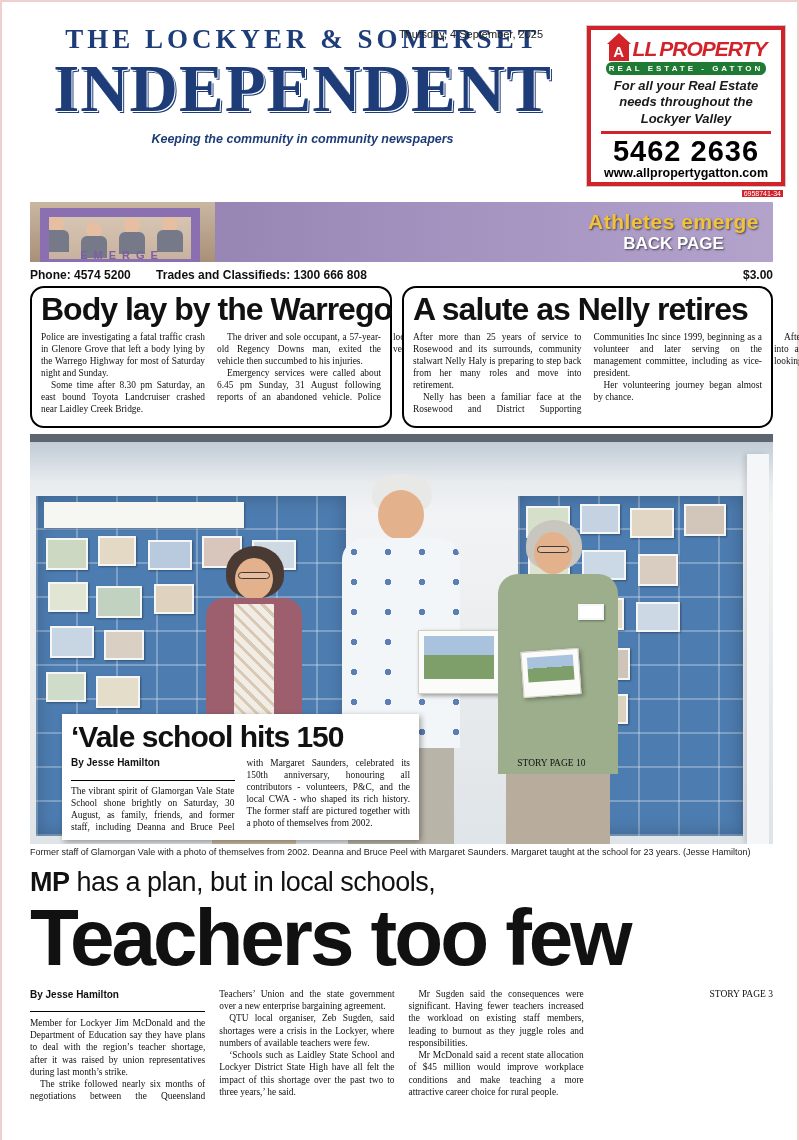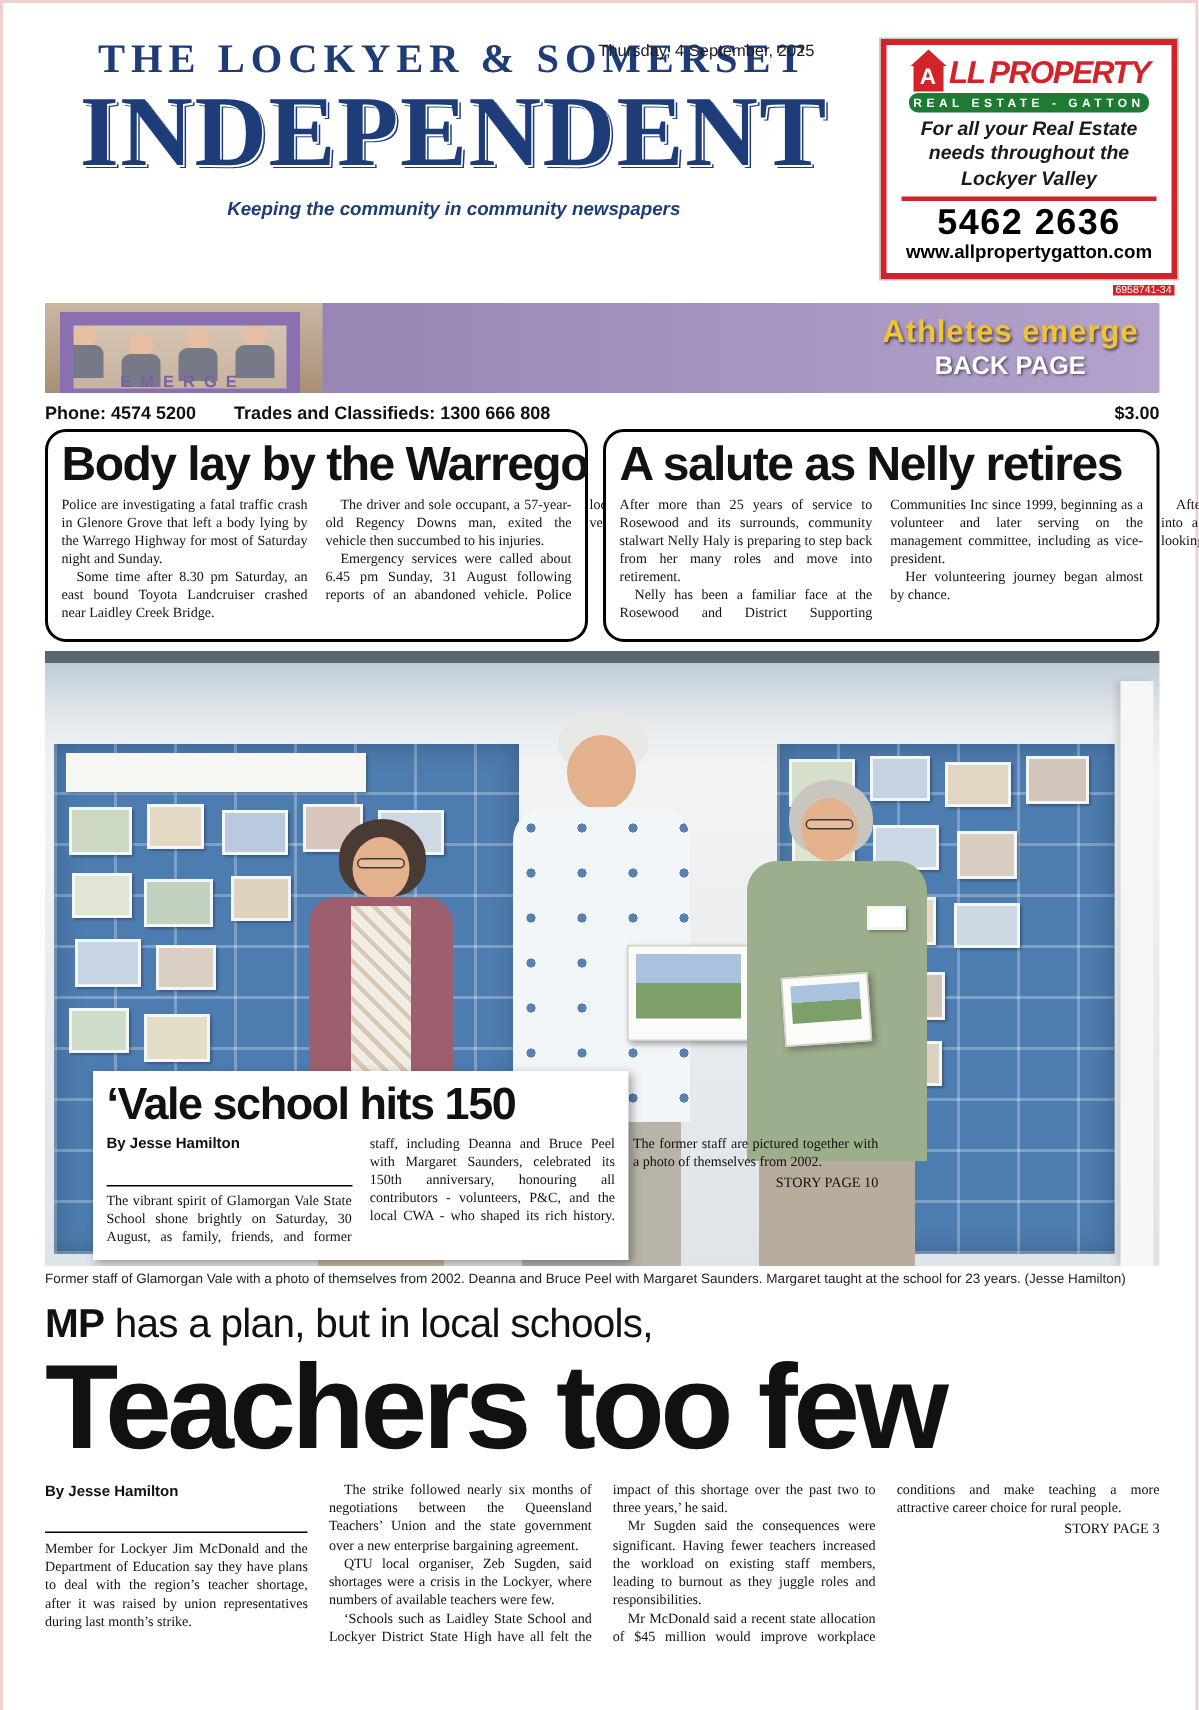--- a/index.html
+++ b/index.html
@@ -26,21 +26,21 @@
   .house-roof { position:absolute; top:-2px; left:1px; width:0; height:0;
                 border-left:12px solid transparent; border-right:12px solid transparent; border-bottom:11px solid #d2232a; }
   .house-body { position:absolute; top:8px; left:3px; width:20px; height:18px; background:#d2232a;
                 color:#fff; font-weight:bold; font-size:15px; line-height:18px; }
   .ad-word1 { color:#d2232a; font-weight:bold; font-size:21px; letter-spacing:-1px; font-style:italic; }
   .ad-word2 { color:#d2232a; font-weight:bold; font-size:21px; letter-spacing:-1px; font-style:italic; margin-left:2px; }
   .ad-green { margin:1px auto 3px; width:160px; background:#1f7a33; color:#fff; font-size:8px; font-weight:bold;
               letter-spacing:3px; padding:2px 0; border-radius:6px; }
   .ad-tag { font-weight:bold; font-style:italic; font-size:13px; line-height:1.25; color:#1a1a1a; }
   .ad-rule { margin:4px auto 3px; width:170px; height:3px; background:#d2232a; }
-  .ad-phone { font-size:24px; font-weight:bold; letter-spacing:1px; color:#000; line-height:1.0;text-align:center; }
+  .ad-phone { font-size:29px; font-weight:bold; letter-spacing:1px; color:#000; line-height:1.0;text-align:center; }
   .ad-site { font-size:12.5px; font-weight:bold; color:#000; }
   .ad-code { position:absolute; right:-2px; bottom:-15px; font-size:7px; color:#fff; background:#d2232a; padding:0 2px; }
 
   
   .banners { display:flex; gap:10px; height:70px; margin-top:4px;flex-direction:column; }
   .banner { position:relative; overflow:hidden; border-radius:1px; }
   .banner-left { width:362px; background:linear-gradient(90deg,#45506b 0%,#2a3550 45%,#1e2a45 100%); }
   .banner-right { flex:1; background:linear-gradient(90deg,#8d7cac 0%,#a593c0 60%,#b3a3cb 100%); }
   .banner-text { position:absolute; right:14px; top:50%; transform:translateY(-50%); text-align:center; }
   .banner-title { color:#f2c237; font-weight:bold; font-size:21px; letter-spacing:0.5px;
@@ -101,21 +101,21 @@
   .torso { position:absolute; }
   .album { position:absolute; background:#fbfbf9; border:1px solid #cfcfc8; box-shadow:2px 2px 4px rgba(0,0,0,.35); }
   .album-photo { position:absolute; inset:5px 5px 14px 5px; background:linear-gradient(180deg,#a9c3de 0 45%, #7e9e6a 45% 100%); }
 
   
   .inset { position:absolute; left:32px; bottom:4px; width:357px; background:#fff; padding:6px 9px 5px; box-shadow:2px 2px 6px rgba(0,0,0,.35); }
   .inset-head { font-size:30px; font-weight:bold; letter-spacing:-1px; margin-bottom:3px; white-space:nowrap; }
   .inset-body { height:78px; column-count:2; column-gap:12px; column-fill:auto;
                 font-family:"Liberation Serif", serif; font-size:9.4px; line-height:1.28; text-align:justify; }
   .byline { font-size:10px; font-weight:bold; font-family:"Liberation Sans", sans-serif;
-            border-bottom:1.5px solid #000; padding-bottom:20px; margin-bottom:4px; }
+            border-bottom:1.5px solid #000; padding-bottom:10px; margin-bottom:4px; }
 
   .caption { margin-top:3px; font-size:9px; color:#222; }
 
   
   .kicker { margin-top:10px; font-size:27px; letter-spacing:-0.5px; }
   .kicker b { font-weight:bold; }
   .mega { margin-top:2px; font-size:80px; font-weight:bold; letter-spacing:-3px; line-height:0.95; white-space:nowrap; }
   .main-cols { margin-top:12px; height:124px; column-count:4; column-gap:14px; column-fill:auto;
                font-family:"Liberation Serif", serif; font-size:9.4px; line-height:1.3; text-align:justify; }
   .main-cols p + p { text-indent:10px; }

